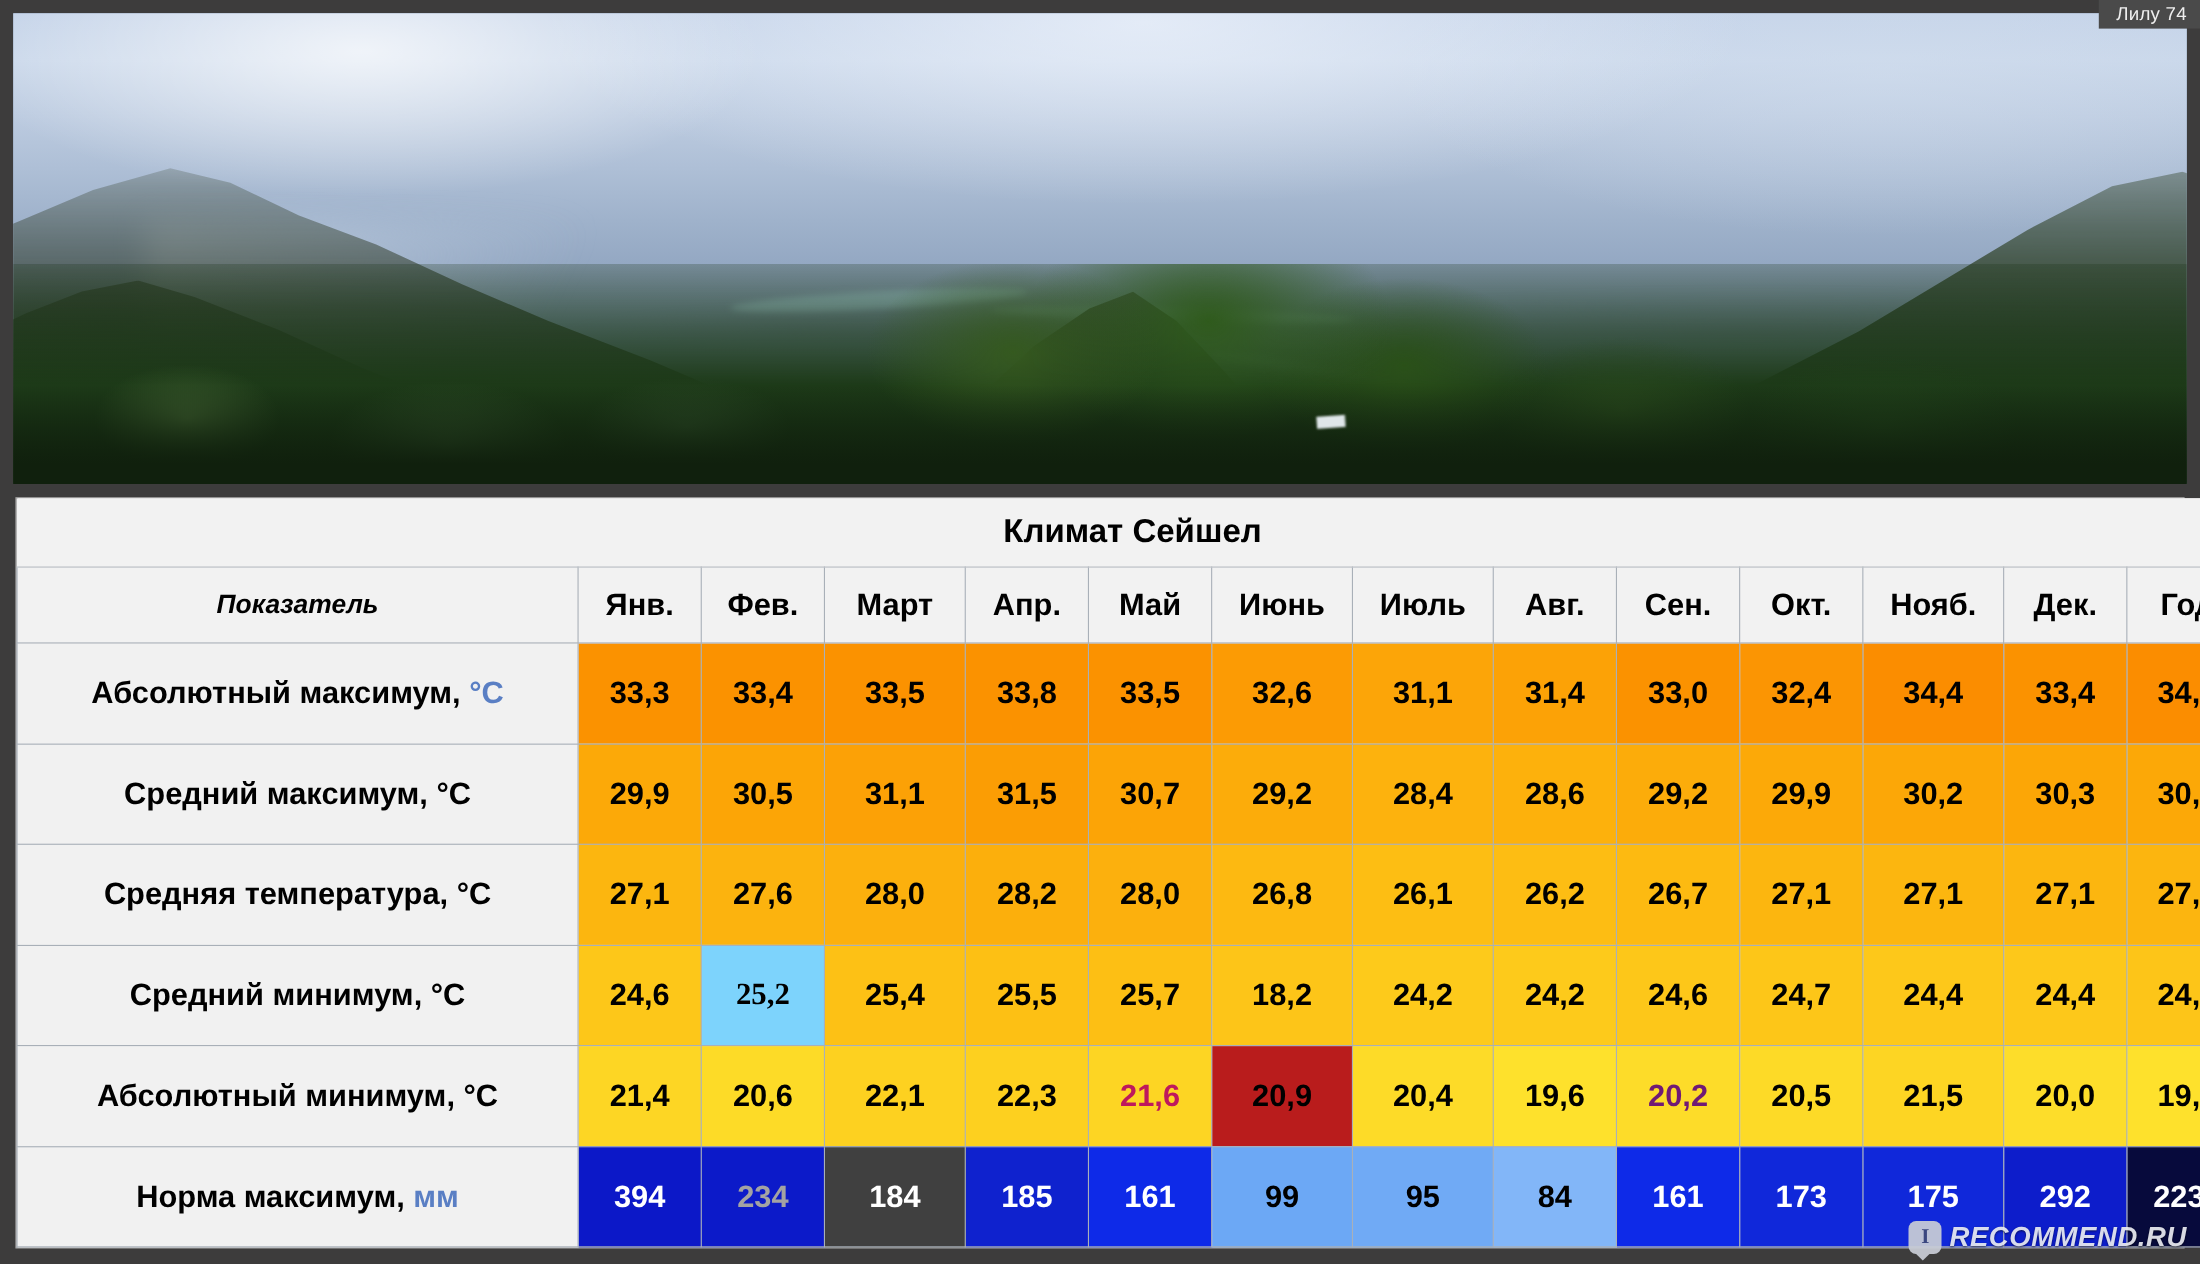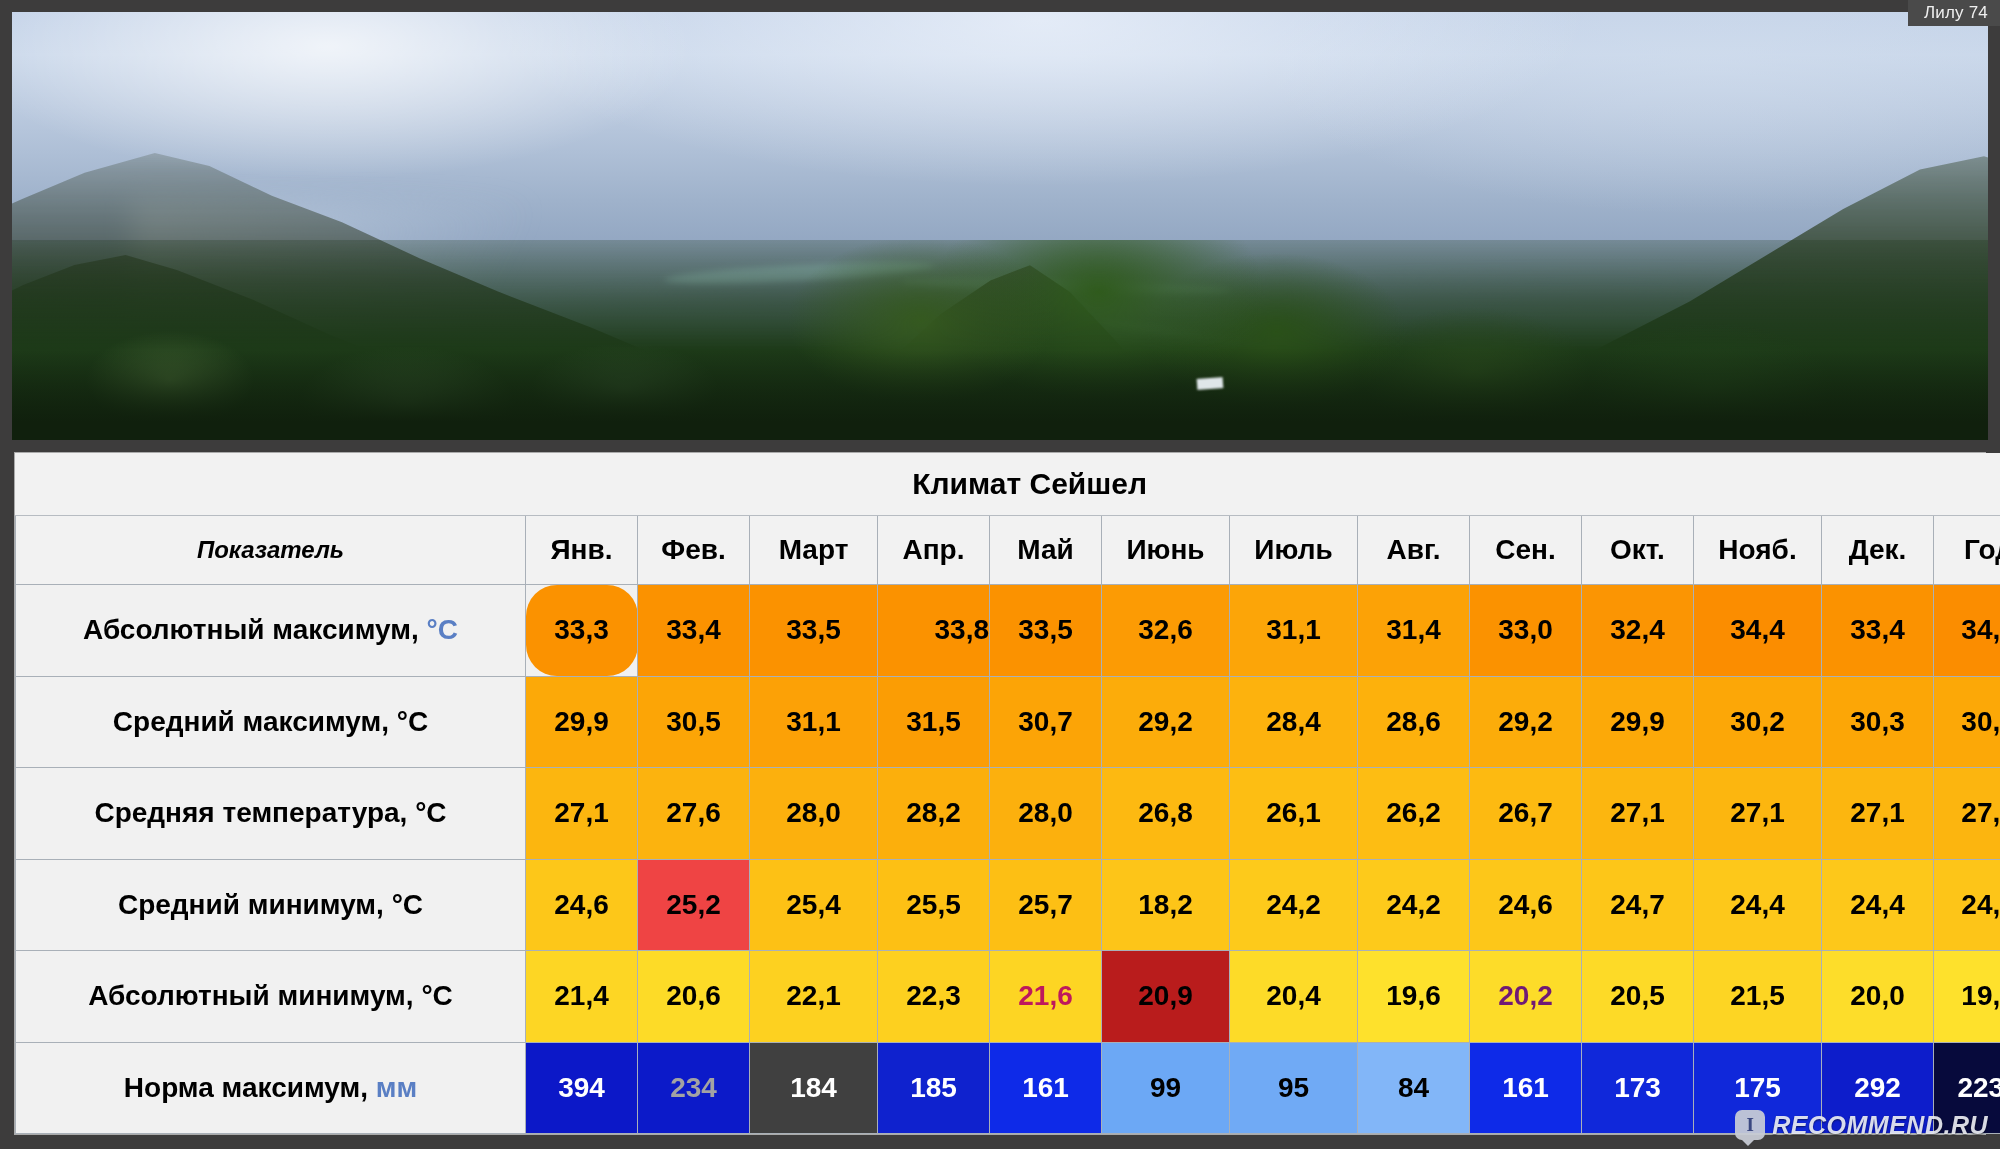--- a/index.html
+++ b/index.html
@@ -359,24 +359,24 @@
             <th class="hdr">Сен.</th>
             <th class="hdr">Окт.</th>
             <th class="hdr">Нояб.</th>
             <th class="hdr">Дек.</th>
             <th class="hdr">Год</th>
           </tr>
       </thead>
       <tbody id="table-body">
           <tr>
             <td class="rowlabel"><span>Абсолютный максимум,</span> <span class="unit-link">°C</span></td>
-            <td class="val" style="background: rgb(251, 146, 0); color: rgb(0, 0, 0); border-radius: 31px;">33,3</td>
+            <td class="val" style="background: rgb(251, 146, 0); color: rgb(0, 0, 0);">33,3</td>
             <td class="val" style="background: rgb(251, 146, 0); color: rgb(0, 0, 0);">33,4</td>
             <td class="val" style="background: rgb(251, 146, 0); color: rgb(0, 0, 0);">33,5</td>
-            <td class="val" style="background: rgb(251, 146, 0); color: rgb(0, 0, 0); text-align: right;">33,8</td>
+            <td class="val" style="background: rgb(251, 146, 0); color: rgb(0, 0, 0);">33,8</td>
             <td class="val" style="background: rgb(251, 146, 0); color: rgb(0, 0, 0);">33,5</td>
             <td class="val" style="background: rgb(252, 155, 4); color: rgb(0, 0, 0);">32,6</td>
             <td class="val" style="background: rgb(252, 165, 8); color: rgb(0, 0, 0);">31,1</td>
             <td class="val" style="background: rgb(252, 162, 6); color: rgb(0, 0, 0);">31,4</td>
             <td class="val" style="background: rgb(251, 146, 0); color: rgb(0, 0, 0);">33,0</td>
             <td class="val" style="background: rgb(251, 149, 3); color: rgb(0, 0, 0);">32,4</td>
             <td class="val" style="background: rgb(251, 141, 0); color: rgb(0, 0, 0);">34,4</td>
             <td class="val" style="background: rgb(251, 146, 0); color: rgb(0, 0, 0);">33,4</td>
             <td class="val" style="background: rgb(251, 141, 0); color: rgb(0, 0, 0);">34,4</td>
           </tr>
@@ -408,21 +408,21 @@
             <td class="val" style="background: rgb(253, 189, 19); color: rgb(0, 0, 0);">26,2</td>
             <td class="val" style="background: rgb(253, 186, 17); color: rgb(0, 0, 0);">26,7</td>
             <td class="val" style="background: rgb(252, 182, 15); color: rgb(0, 0, 0);">27,1</td>
             <td class="val" style="background: rgb(252, 182, 15); color: rgb(0, 0, 0);">27,1</td>
             <td class="val" style="background: rgb(252, 182, 15); color: rgb(0, 0, 0);">27,1</td>
             <td class="val" style="background: rgb(252, 181, 15); color: rgb(0, 0, 0);">27,2</td>
           </tr>
           <tr>
             <td class="rowlabel"><span>Средний минимум,</span> <span>°C</span></td>
             <td class="val" style="background: rgb(253, 199, 25); color: rgb(0, 0, 0);">24,6</td>
-            <td class="val" style="background: #ef4444; color: rgb(0, 0, 0);">25,2</td>
+            <td class="val" style="background: #7dd3fc; color: rgb(0, 0, 0); font-family: Liberation Serif, serif;">25,2</td>
             <td class="val" style="background: rgb(253, 193, 21); color: rgb(0, 0, 0);">25,4</td>
             <td class="val" style="background: rgb(253, 192, 20); color: rgb(0, 0, 0);">25,5</td>
             <td class="val" style="background: rgb(253, 191, 20); color: rgb(0, 0, 0);">25,7</td>
             <td class="val" style="background: rgb(253, 197, 24); color: rgb(0, 0, 0);">18,2</td>
             <td class="val" style="background: rgb(253, 202, 27); color: rgb(0, 0, 0);">24,2</td>
             <td class="val" style="background: rgb(253, 202, 27); color: rgb(0, 0, 0);">24,2</td>
             <td class="val" style="background: rgb(253, 199, 25); color: rgb(0, 0, 0);">24,6</td>
             <td class="val" style="background: rgb(253, 198, 24); color: rgb(0, 0, 0);">24,7</td>
             <td class="val" style="background: rgb(253, 200, 26); color: rgb(0, 0, 0);">24,4</td>
             <td class="val" style="background: rgb(253, 200, 26); color: rgb(0, 0, 0);">24,4</td>

